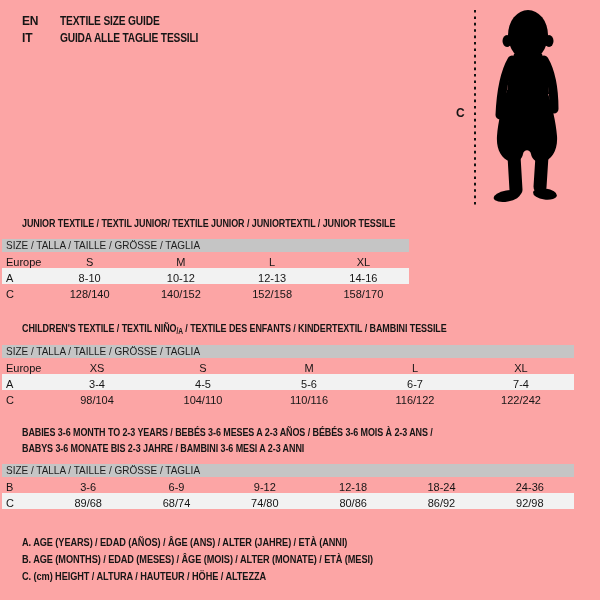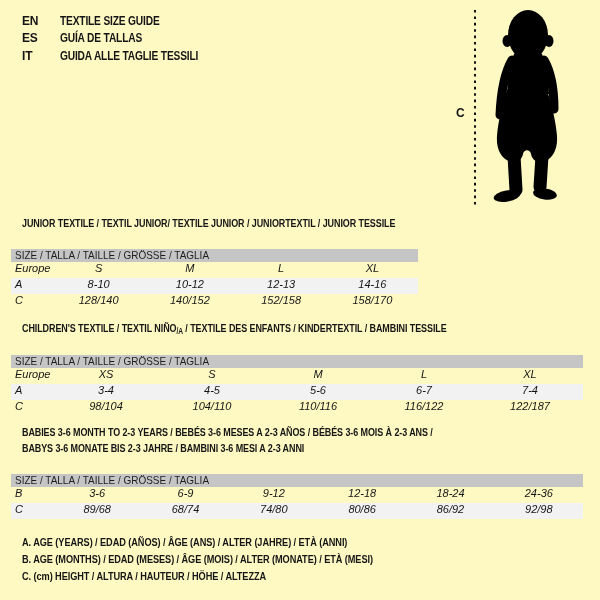--- a/index.html
+++ b/index.html
@@ -1,17 +1,17 @@
 <!DOCTYPE html>
 <html style="--header-bar: #c5c5c5; --shaded-row: #f2f2f2; --text: #151515;"><head>
 <meta charset="utf-8">
 <style>
   html,body{margin:0;padding:0;background:#fff;}
   .page{
-    position:relative;width:600px;height:600px;background:#fef9c3;overflow:hidden;
+    position:relative;width:600px;height:600px;background:#fca5a5;overflow:hidden;
     font-family:"Liberation Sans",sans-serif;color:var(--text,#151515);
   }
   
   .lang-list{position:absolute;left:22px;top:12px;}
   .lang-row{display:flex;height:17.5px;align-items:center;}
   .lang-code{width:38px;font-weight:bold;font-size:12px;letter-spacing:-0.2px;}
   .lang-label{
     display:inline-block;font-weight:bold;font-size:12px;white-space:nowrap;
     transform:scaleX(.85);transform-origin:0 50%;letter-spacing:-0.2px;
   }
@@ -22,53 +22,49 @@
   .sec-title{
     position:absolute;left:22px;font-weight:bold;font-size:11.5px;white-space:nowrap;
     transform:scaleX(.78);transform-origin:0 50%;letter-spacing:-0.1px;
   }
   .t1-title{top:217px;}
   .t2-title{top:322px;}
   .t3-title-1{top:426px;}
   .t3-title-2{top:442px;}
   .sub{font-size:8.5px;vertical-align:-2px;}
   
-  .table{position:absolute;left:11px;font-size:11px;margin-top:10px;}
+  .table{position:absolute;left:2px;font-size:11px;}
   .t1{top:239px;width:407px;}
   .t2{top:345px;width:572px;}
   .t3{top:464px;width:572px;}
   .thead{height:13px;line-height:13px;background:var(--header-bar,#c5c5c5);padding-left:4px;}
   .thead-text{
     display:inline-block;font-size:10.5px;white-space:nowrap;color:#1d1d1d;
     transform:scaleX(.95);transform-origin:0 50%;
   }
-  .trow{display:flex;height:16px;align-items:flex-start;font-style:italic;}
+  .trow{display:flex;height:16px;align-items:flex-end;}
   .trow.shaded{background:var(--shaded-row,#f2f2f2);}
   .tlabel{width:42px;padding-left:4px;box-sizing:border-box;}
   .tcell{flex:1;text-align:center;}
   
   .legend-line{
     position:absolute;left:22px;font-weight:bold;font-size:11.5px;white-space:nowrap;
     transform:scaleX(.80);transform-origin:0 50%;letter-spacing:-0.1px;
   }
   .lg-0{top:536px;} .lg-1{top:553px;} .lg-2{top:570px;}
 </style>
 </head>
 <body>
 
 <div class="page">
 
   <div class="lang-list">
     <div class="lang-row">
       <span class="lang-code">EN</span>
       <span class="lang-label">TEXTILE SIZE GUIDE</span>
-    </div>
-    <div class="lang-row">
-      <span class="lang-code">ES</span>
-      <span class="lang-label">GUÍA DE TALLAS</span>
     </div>
     <div class="lang-row">
       <span class="lang-code">IT</span>
       <span class="lang-label">GUIDA ALLE TAGLIE TESSILI</span>
     </div>
   </div>
 
   <span class="figure-c">C</span>
   <svg class="figure-svg" viewBox="0 0 120 202" xmlns="http://www.w3.org/2000/svg">
     <line x1="20" y1="2" x2="20" y2="200" stroke="#111" stroke-width="2" stroke-dasharray="2.6 3.8"></line>
@@ -139,21 +135,21 @@
       <span class="tcell">5-6</span>
       <span class="tcell">6-7</span>
       <span class="tcell">7-4</span>
     </div>
     <div class="trow">
       <span class="tlabel">C</span>
       <span class="tcell">98/104</span>
       <span class="tcell">104/110</span>
       <span class="tcell">110/116</span>
       <span class="tcell">116/122</span>
-      <span class="tcell">122/187</span>
+      <span class="tcell">122/242</span>
     </div>
   </div>
 
   <div class="sec-title t3-title-1">BABIES 3-6 MONTH TO 2-3 YEARS / BEBÉS 3-6 MESES A 2-3 AÑOS / BÉBÉS 3-6 MOIS À 2-3 ANS /</div>
   <div class="sec-title t3-title-2">BABYS 3-6 MONATE BIS 2-3 JAHRE / BAMBINI 3-6 MESI A 2-3 ANNI</div>
   <div class="table t3">
     <div class="thead">
       <span class="thead-text">SIZE / TALLA / TAILLE / GRÖSSE / TAGLIA</span>
     </div>
     <div class="trow">

